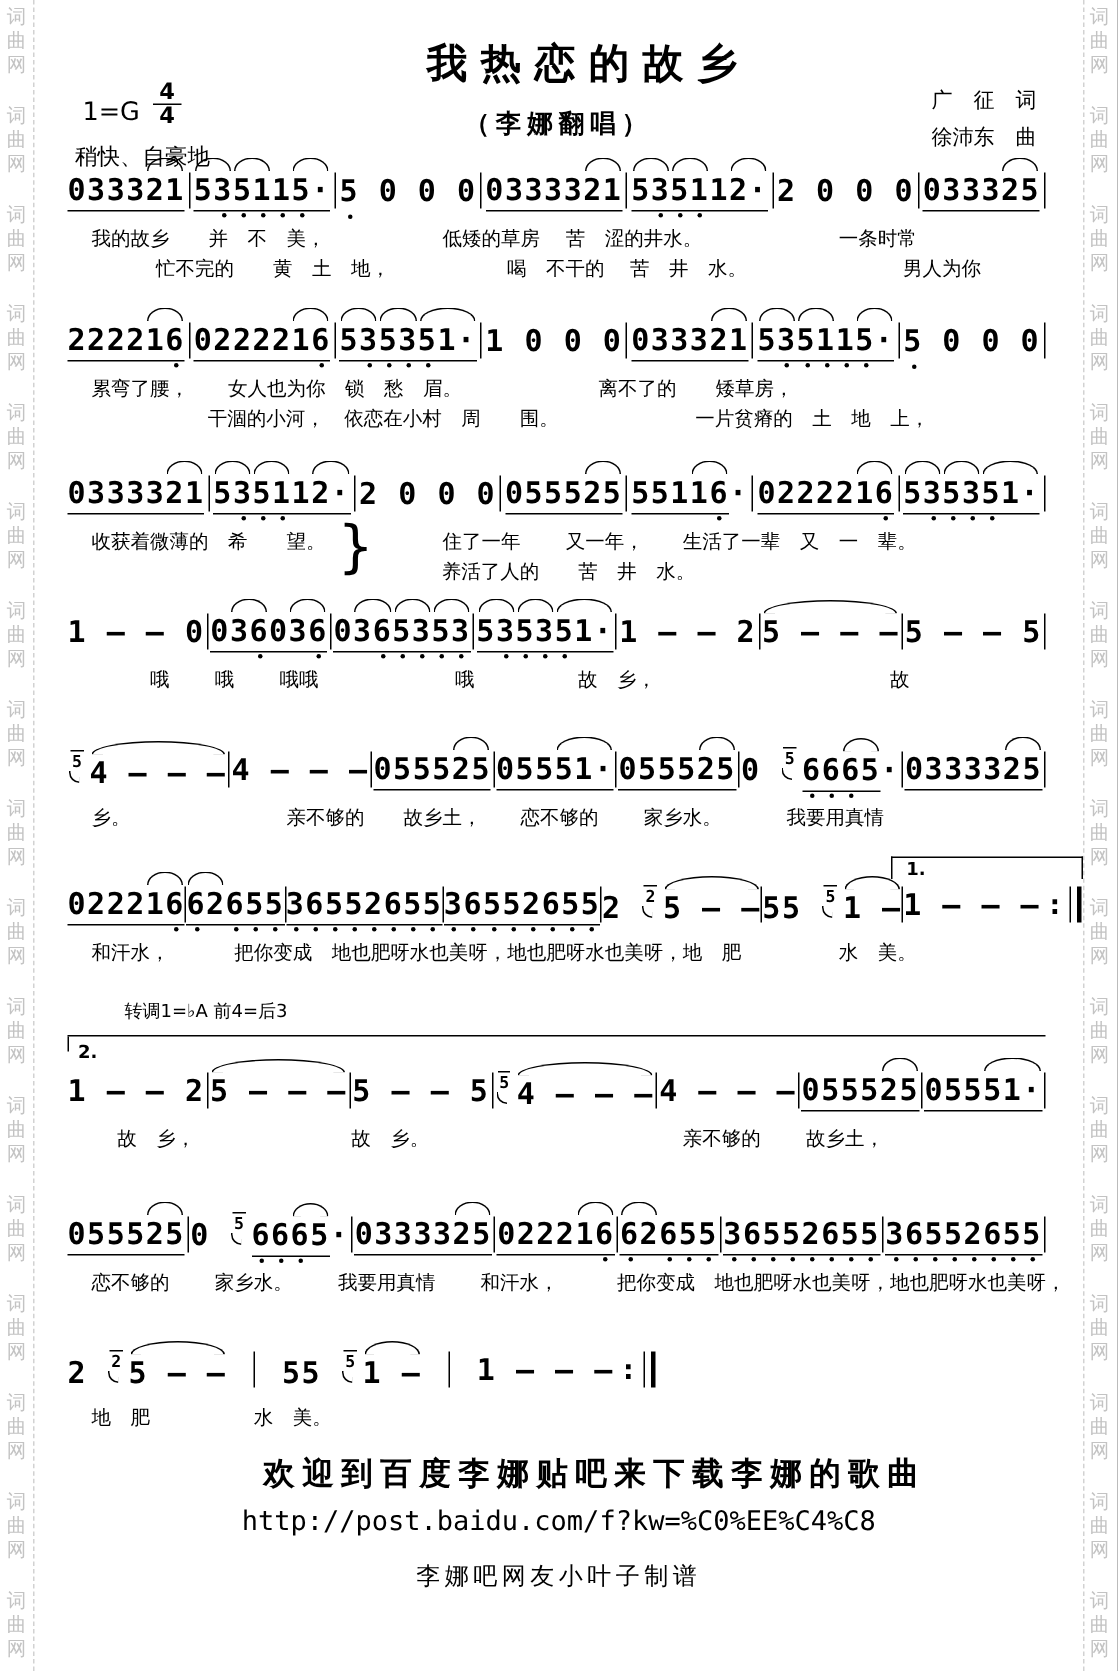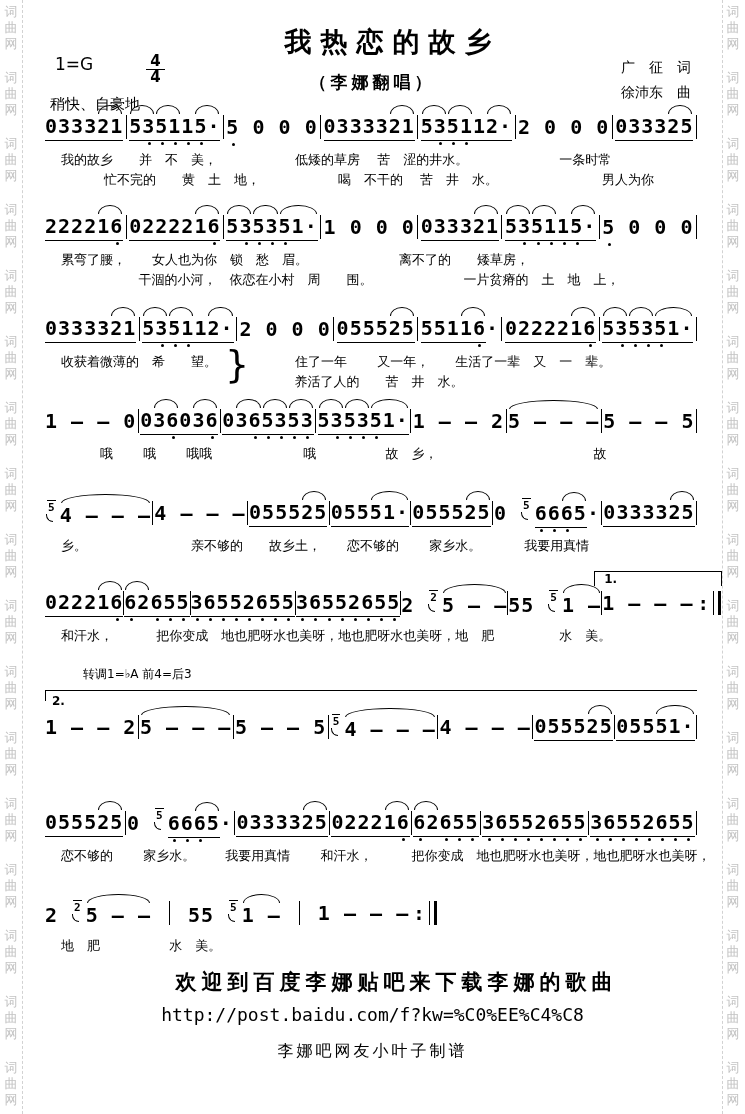--- a/index.html
+++ b/index.html
@@ -9,21 +9,21 @@
   .wm-col{position:absolute;top:4px;bottom:0;width:18px;text-align:center;overflow:hidden;}
   .wm-col.left{left:2px}.wm-col.right{right:3px}
   .wm-group{margin-bottom:18px}
   .wm-ch{font-size:13px;line-height:16px}
   .wm-line{position:absolute;top:0;bottom:0;width:0;border-left:1px dashed #d2d2d2;}
   .wm-line.left{left:22px}.wm-line.right{right:22px}
   
   .title{position:absolute;top:24px;left:0;right:0;text-align:center;font-size:27px;font-weight:bold;letter-spacing:9px;padding-left:40px;}
   .subtitle{position:absolute;top:71px;left:0;right:0;text-align:center;font-size:17px;font-weight:bold;letter-spacing:4px;}
   .credits{position:absolute;top:55px;right:54px;text-align:left;font-size:14px;line-height:25px;}
-  .keyblock{position:absolute;top:54px;left:55px;display:flex;align-items:flex-start;font-size:17px;gap:44px;}
+  .keyblock{position:absolute;top:54px;left:55px;display:flex;align-items:flex-end;font-size:17px;}
   .frac{display:inline-flex;flex-direction:column;align-items:center;margin-left:9px;font-size:15px;line-height:15px;font-weight:bold;}
   .frac .ftop{border-bottom:1px solid #000;padding:0 4px;}
   .tempo{position:absolute;top:95px;left:50px;font-size:15px;}
   
   .system{position:absolute;left:45px;right:48px;}
   .nrow{display:flex;align-items:center;justify-content:space-between;
         font-family:"DejaVu Sans Mono",monospace;font-weight:bold;font-size:20px;height:30px;}
   .nrow.short{justify-content:flex-start;gap:18px;}
   .m{white-space:pre;letter-spacing:1px;}
   .m span{display:inline-block;position:relative;white-space:pre;}
@@ -392,20 +392,21 @@
           <span class="bar"></span>
           <span class="m"><span class="grace">5</span><span class="arc"><span>4</span><span> </span><span>–</span><span> </span><span>–</span><span> </span><span>–</span></span></span>
           <span class="bar"></span>
           <span class="m"><span>4</span><span> </span><span>–</span><span> </span><span>–</span><span> </span><span>–</span></span>
           <span class="bar"></span>
           <span class="m"><span class="u"><span>0</span><span>5</span><span>5</span><span>5</span><span class="arc"><span>2</span><span>5</span></span></span></span>
           <span class="bar"></span>
           <span class="m"><span class="u"><span>0</span><span>5</span><span>5</span><span class="arc"><span>5</span><span>1</span><span>·</span></span></span></span>
           <span class="bar"></span>
         </div>
+        <div class="lyr">　 故　乡，　　　　　　　　故　乡。　　　　　　　　　　　　　亲不够的　　 故乡土，</div>
       </div>
       <div class="system" style="top: 808px;">
         <div class="nrow">
           <span class="m"><span class="u"><span>0</span><span>5</span><span>5</span><span>5</span><span class="arc"><span>2</span><span>5</span></span></span></span>
           <span class="bar"></span>
           <span class="m"><span>0</span><span> </span><span class="grace">5</span><span class="u"><span class="ld">6</span><span class="ld">6</span><span class="arc"><span class="ld">6</span><span>5</span></span></span><span>·</span></span>
           <span class="bar"></span>
           <span class="m"><span class="u"><span>0</span><span>3</span><span>3</span><span>3</span><span>3</span><span class="arc"><span>2</span><span>5</span></span></span></span>
           <span class="bar"></span>
           <span class="m"><span class="u"><span>0</span><span>2</span><span>2</span><span>2</span><span class="arc"><span>1</span><span class="ld">6</span></span></span></span>

